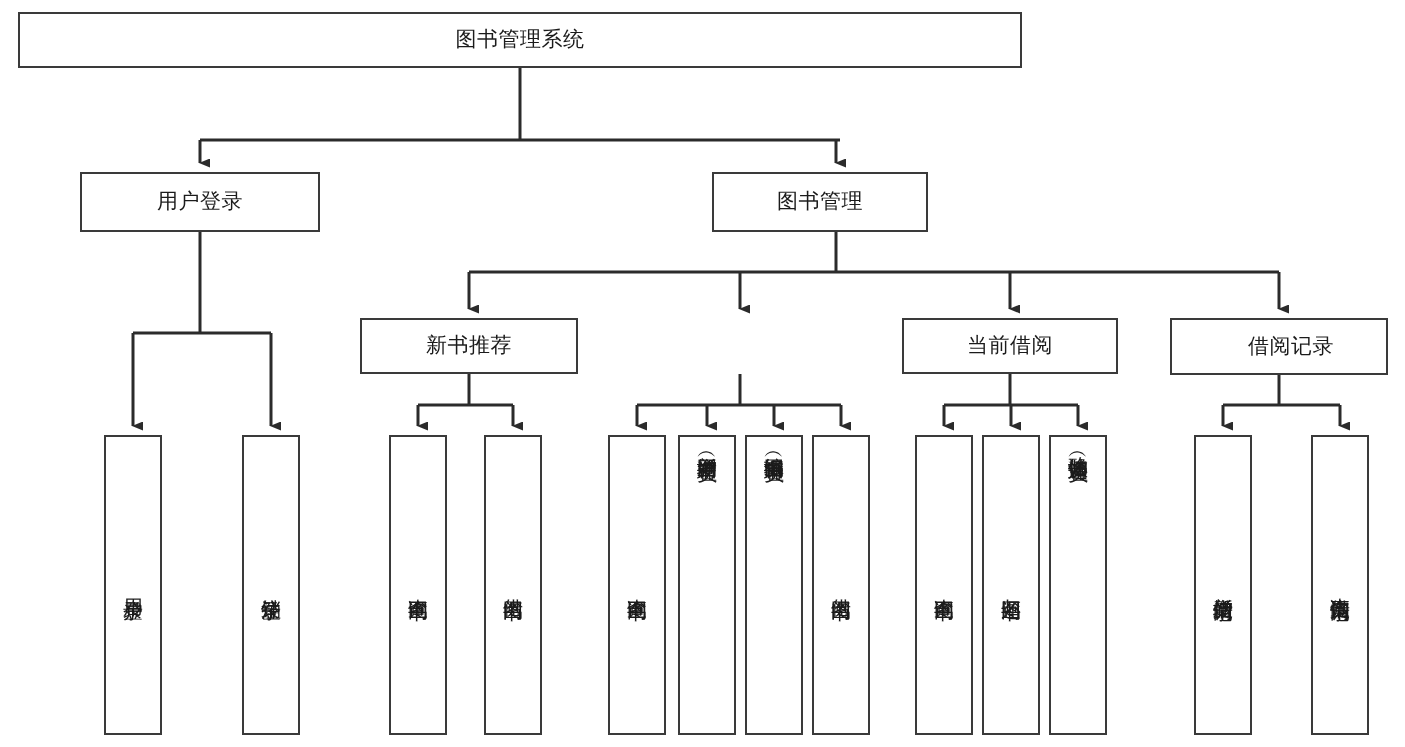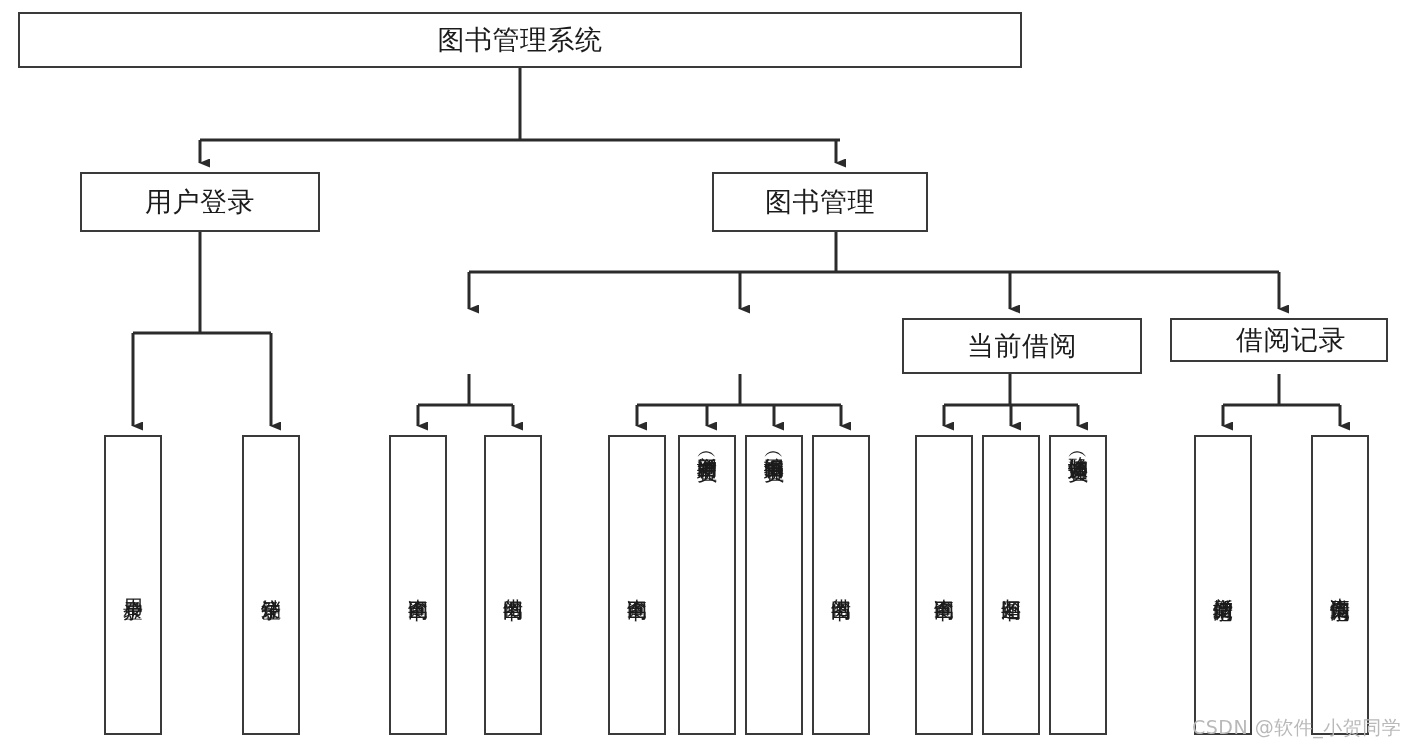--- a/index.html
+++ b/index.html
@@ -30,21 +30,21 @@
     position: absolute;
     box-sizing: border-box;
     background: #ffffff;
     border: 2px solid #3a3a3a;
     display: flex;
     align-items: center;
     justify-content: center;
     color: #1b1b1b;
   }
   .node-label-h {
-    font-size: 27px;
+    font-size: 21px;
     line-height: 1.1;
     letter-spacing: 0.5px;
     white-space: nowrap;
   }
   .node-box.leaf {
     align-items: center;
     justify-content: center;
   }
   .node-label-v {
     writing-mode: vertical-rl;
@@ -142,27 +142,30 @@
   </div>
 
   <div class="node-box" style="left:80px; top:172px; width:240px; height:60px;">
     <span class="node-label-h">用户登录</span>
   </div>
 
   <div class="node-box" style="left:712px; top:172px; width:216px; height:60px;">
     <span class="node-label-h">图书管理</span>
   </div>
 
-
-
-  <div class="node-box" style="left:902px; top:318px; width:240px; height:56px;">
+  <div class="node-box" style="left:360px; top:318px; width:218px; height:56px;">
+    <span class="node-label-h">新书推荐</span>
+  </div>
+
+
+  <div class="node-box" style="left:902px; top:318px; width:216px; height:56px;">
     <span class="node-label-h">当前借阅</span>
   </div>
 
-  <div class="node-box" style="left:1170px; top:318px; width:218px; height:44px;padding-left:24px;">
+  <div class="node-box" style="left:1170px; top:318px; width:218px; height:57px;padding-left:24px;">
     <span class="node-label-h">借阅记录</span>
   </div>
 
   <div class="node-box leaf" style="left:104px; top:435px; width:58px; height:300px;">
     <span class="node-label-v">用户登录</span>
   </div>
 
   <div class="node-box leaf" style="left:242px; top:435px; width:58px; height:300px;">
     <span class="node-label-v">注销登录</span>
   </div>
@@ -204,15 +207,14 @@
   </div>
 
   <div class="node-box leaf" style="left:1194px; top:435px; width:58px; height:300px;">
     <span class="node-label-v">新增借阅记录</span>
   </div>
 
   <div class="node-box leaf" style="left:1311px; top:435px; width:58px; height:300px;">
     <span class="node-label-v">查询借阅记录</span>
   </div>
 
-  <div class="watermark" style="left:1192px; top:715px;">CSDN @软件_小贺同学</div>
 
 </div>
 
 </body></html>

